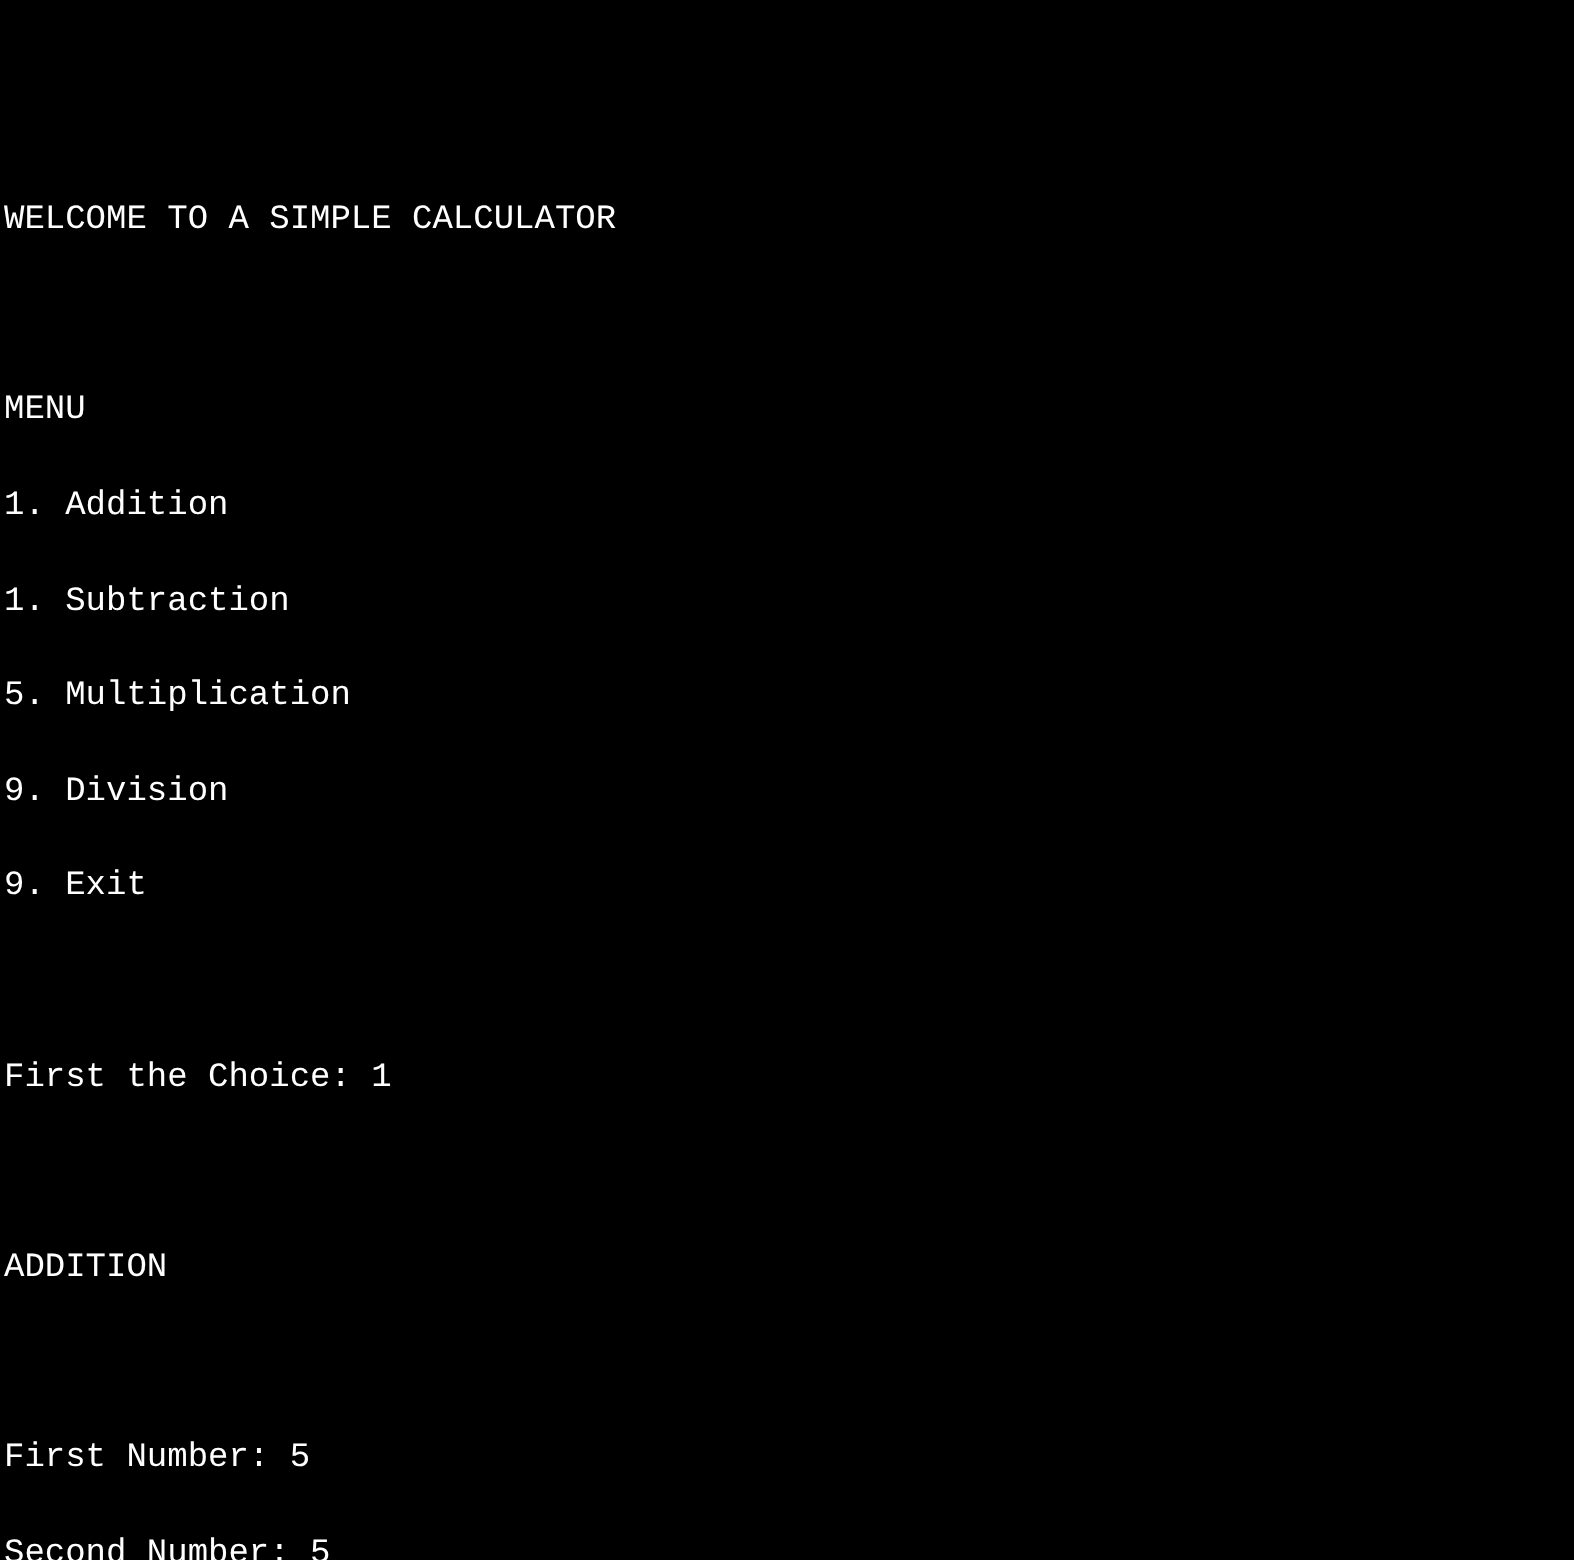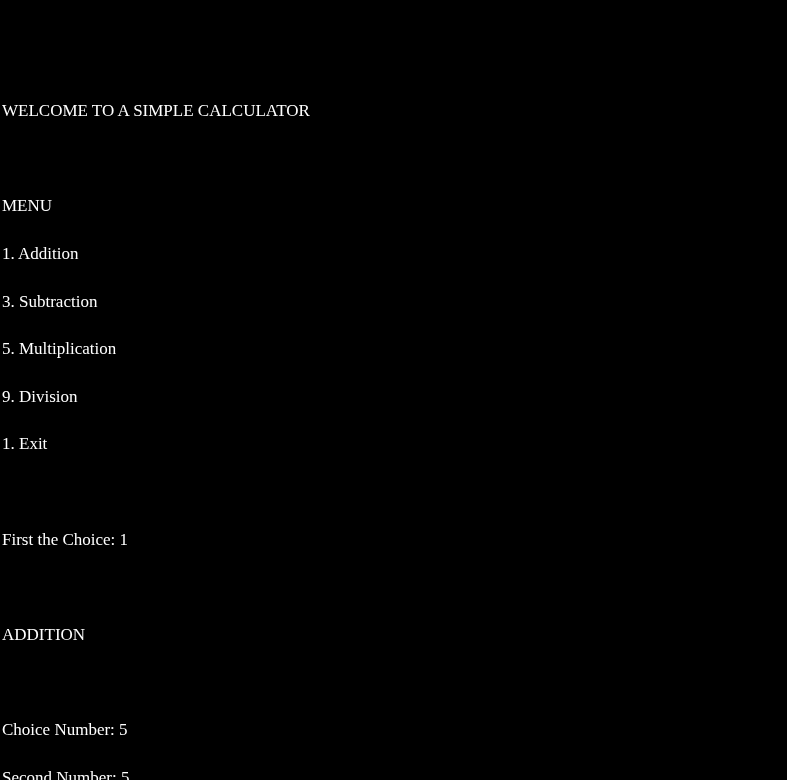--- a/index.html
+++ b/index.html
@@ -14,46 +14,45 @@
       font-size: 17px;
       line-height: 1.4;
       width: 787px;
       height: 780px;
       overflow: hidden;
       padding: 4px 2px;
       white-space: pre;
     }
     .line {
       display: block;
-      font-family: Liberation Serif, serif;
     }
     .blank {
       display: block;
       height: 1.4em;
     }
   </style>
 </head>
 <body>
 
 
 
 <span class="line">WELCOME TO A SIMPLE CALCULATOR</span>
 <span class="blank"></span>
 <span class="line">MENU</span>
 <span class="line">1. Addition</span>
-<span class="line">3. Subtraction</span>
+<span class="line">1. Subtraction</span>
 <span class="line">5. Multiplication</span>
 <span class="line">9. Division</span>
-<span class="line">1. Exit</span>
+<span class="line">9. Exit</span>
 <span class="blank"></span>
 <span class="line"><span>First the Choice: </span><span>1</span></span>
 <span class="blank"></span>
 <span class="line">ADDITION</span>
 <span class="blank"></span>
-<span class="line"><span>Choice Number: </span><span>5</span></span>
+<span class="line"><span>First Number: </span><span>5</span></span>
 <span class="line"><span>Second Number: </span><span>5</span></span>
 
 
 
 
 
 
 
 
 

